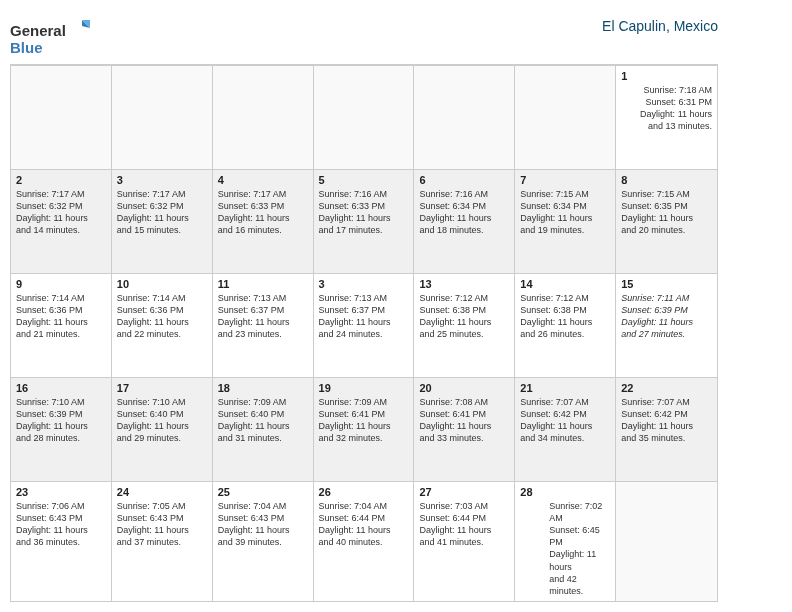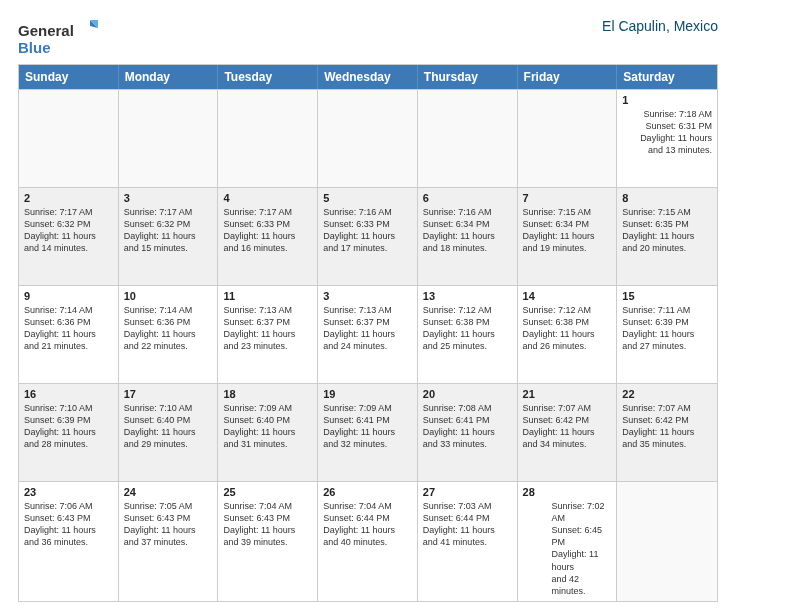--- a/index.html
+++ b/index.html
@@ -6,21 +6,21 @@
     body {
       font-family: Arial, sans-serif;
       background: #fff;
       width: 792px;
       height: 612px;
       overflow: hidden;
     }
     .page {
       width: 736px;
       height: 612px;
-      padding: 18px 18px 10px 18px;
+      padding: 18px 18px 10px 10px;
       display: flex;
       flex-direction: column;
     }
     .header {
       display: flex;
       justify-content: space-between;
       align-items: flex-start;
       margin-bottom: 6px;
     }
     .logo {
@@ -108,29 +108,20 @@
     <polygon points="72,2 80,10 72,8" fill="#3d7ab5"></polygon>
     <polygon points="72,2 80,2 80,10" fill="#5ab0e0"></polygon>
   </svg>
 </div>
     <div class="title-block">
       <div class="location-subtitle">El Capulin, Mexico</div>
     </div>
   </div>
 
   <div class="calendar">
-    <div class="cal-header-row">
-    <div class="cal-header-cell">Sunday</div>
-        <div class="cal-header-cell">Monday</div>
-        <div class="cal-header-cell">Tuesday</div>
-        <div class="cal-header-cell">Wednesday</div>
-        <div class="cal-header-cell">Thursday</div>
-        <div class="cal-header-cell">Friday</div>
-        <div class="cal-header-cell">Saturday</div>
-      </div>
     <div class="cal-body">
     <div class="cal-week">
           <div class="cal-cell empty"></div>
           <div class="cal-cell empty"></div>
           <div class="cal-cell empty"></div>
           <div class="cal-cell empty"></div>
           <div class="cal-cell empty"></div>
           <div class="cal-cell empty"></div>
           <div class="cal-cell">
             <div class="day-num">1</div>
@@ -229,21 +220,21 @@
           </div>
           <div class="cal-cell">
             <div class="day-num">14</div>
             <div class="cell-text" style="white-space: pre-line;">Sunrise: 7:12 AM
 Sunset: 6:38 PM
 Daylight: 11 hours
 and 26 minutes.</div>
           </div>
           <div class="cal-cell">
             <div class="day-num">15</div>
-            <div class="cell-text" style="white-space: pre-line;">Sunrise: 7:11 AM
+            <div class="cell-text" style="white-space: pre-line; font-style: italic;">Sunrise: 7:11 AM
 Sunset: 6:39 PM
 Daylight: 11 hours
 and 27 minutes.</div>
           </div>
         </div>
         <div class="cal-week">
           <div class="cal-cell shaded">
             <div class="day-num">16</div>
             <div class="cell-text" style="white-space: pre-line;">Sunrise: 7:10 AM
 Sunset: 6:39 PM

